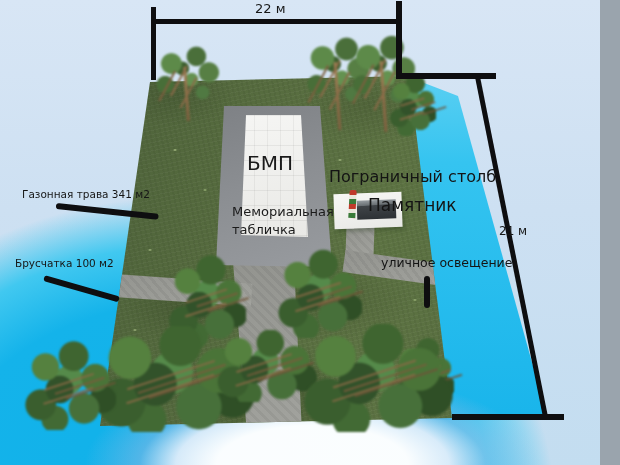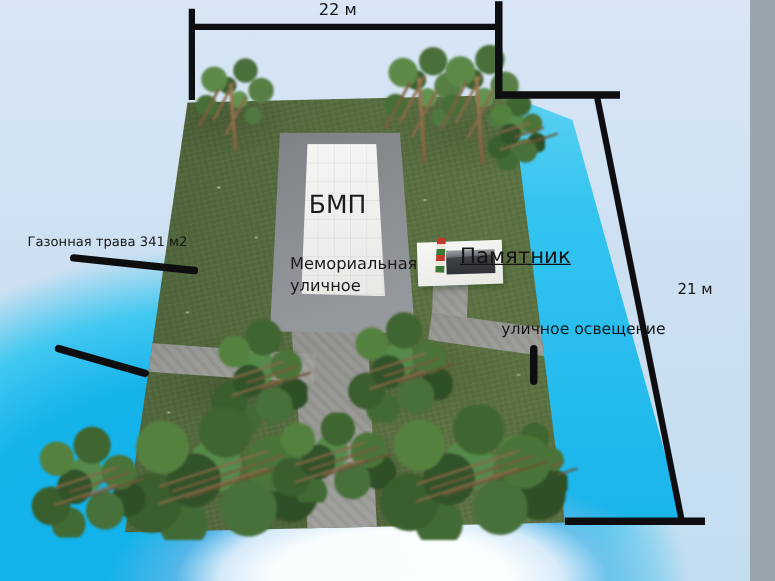--- a/index.html
+++ b/index.html
@@ -123,29 +123,29 @@
   .dim-right-h{left:396px;top:73px;width:100px;height:6px;}
   .dim-right-slant{left:475px;top:77px;width:5px;height:346px;
       transform:rotate(-11.3deg);transform-origin:top left;}
   .dim-bottom-tick{left:452px;top:414px;width:112px;height:6px;}
   .pointer{border-radius:3px;height:6px;transform-origin:left center;}
   .ptr-lawn{left:56px;top:203px;width:103px;transform:rotate(6deg);}
   .ptr-paving{left:44px;top:275px;width:78px;transform:rotate(16deg);}
   .light-marker{left:424px;top:276px;width:6px;height:32px;border-radius:3px;}
   .lbl{position:absolute;white-space:nowrap;color:#161616;}
   .lbl-22{left:255px;top:1px;font-size:13px;}
-  .lbl-21{left:542px;top:224px;font-size:12px;}
+  .lbl-21{left:499px;top:224px;font-size:12px;}
   .lbl-lawn{left:22px;top:188px;font-size:10.5px;text-align:right;}
   .lbl-paving{left:15px;top:257px;font-size:10.5px;}
   .lbl-bmp{left:247px;top:151px;font-size:20px;color:#1b1b1b;}
   .lbl-plaque{left:232px;top:203px;font-size:13px;line-height:1.35;
       white-space:normal;width:118px;color:#1b1b1b;}
   .lbl-border{left:329px;top:167px;font-size:16px;color:#141414;}
-  .lbl-monument{left:368px;top:195px;font-size:17px;color:#141414;text-decoration:underline;}
-  .lbl-light{left:381px;top:255px;font-size:12.5px;color:#141414;margin-left:20px;}
+  .lbl-monument{left:368px;top:195px;font-size:17px;color:#141414;}
+  .lbl-light{left:381px;top:255px;font-size:12.5px;color:#141414;}
 </style>
 </head>
 <body>
 
 <div class="scene">
 
   <div class="layer sky"></div>
   <div class="layer cyan-glow"></div>
   <div class="layer cyan-wedge"></div>
   <div class="white-glow"></div>
@@ -182,18 +182,20 @@
   <div class="ann dim-right-slant"></div>
   <div class="ann dim-bottom-tick"></div>
 
   <div class="ann pointer ptr-lawn"></div>
   <div class="ann pointer ptr-paving"></div>
   <div class="ann light-marker"></div>
 
   <span class="lbl lbl-22">22 м</span>
   <span class="lbl lbl-21">21 м</span>
   <span class="lbl lbl-lawn">Газонная трава 341 м2</span>
+  <span class="lbl lbl-paving">Брусчатка 100 м2</span>
   <span class="lbl lbl-bmp">БМП</span>
-  <span class="lbl lbl-plaque">Мемориальная уличное</span>
+  <span class="lbl lbl-plaque">Мемориальная табличка</span>
+  <span class="lbl lbl-border">Пограничный столб</span>
   <span class="lbl lbl-monument">Памятник</span>
   <span class="lbl lbl-light">уличное освещение</span>
 
 </div>
 
 </body></html>

